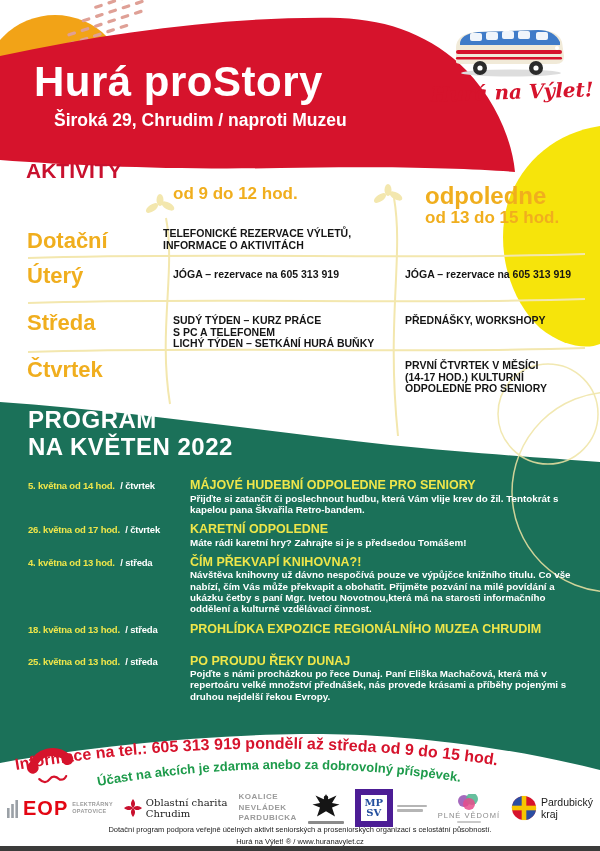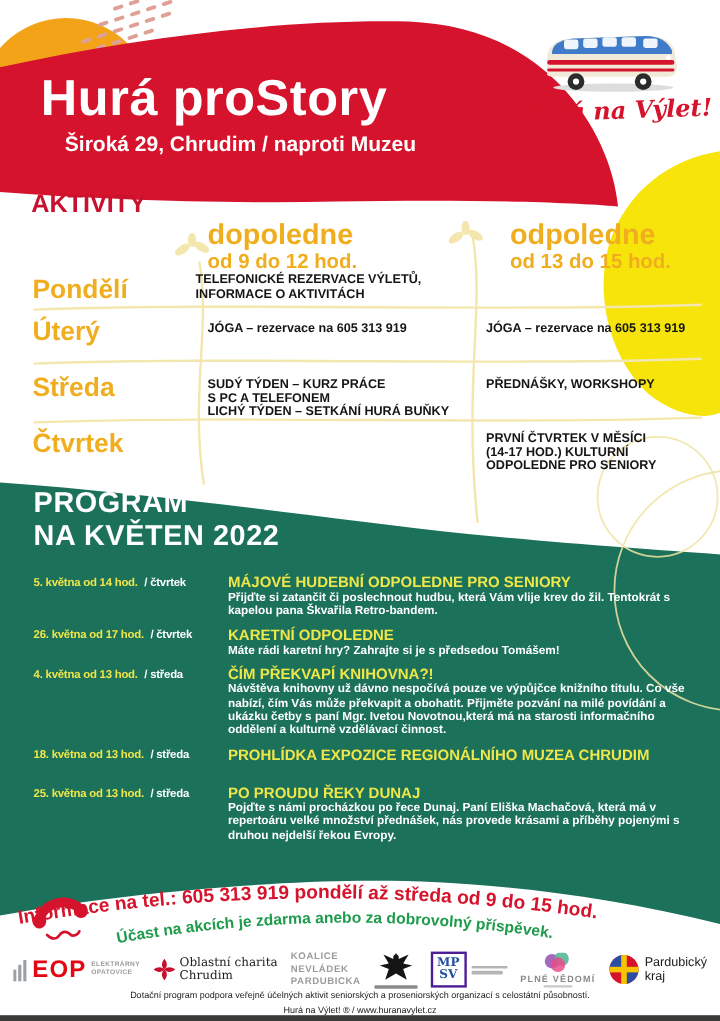--- a/index.html
+++ b/index.html
@@ -34,27 +34,27 @@
   .ev-title{color:#efe64a;font-size:12.5px;font-weight:700;line-height:13.5px;}
   .ev-desc{color:#ffffff;font-size:9.8px;font-weight:700;line-height:11.3px;}
 
   
   .logos{left:0;top:788px;width:600px;display:flex;justify-content:center;align-items:center;gap:11px;height:40px;}
   .logo{display:flex;align-items:center;gap:4px;}
   .eop-txt{color:#e30613;font-size:20px;font-weight:700;letter-spacing:1px;line-height:1;}
   .micro{font-size:5.5px;color:#9b9b9b;font-weight:700;line-height:1.2;white-space:pre-line;letter-spacing:.3px;}
   .charita-txt{font-family:"DejaVu Serif",serif;font-size:10px;color:#1b1b1b;line-height:1.1;white-space:pre-line;}
   .koalice-txt{font-size:8px;color:#9b9b9b;font-weight:700;line-height:1.3;white-space:pre-line;letter-spacing:.5px;}
-  .mpsv-box{width:26px;height:26px;border:2px solid #4c1d95;display:flex;flex-direction:column;
+  .mpsv-box{width:26px;height:26px;border:6px solid #4c1d95;display:flex;flex-direction:column;
             align-items:center;justify-content:center;font-family:"DejaVu Serif",serif;
             font-weight:700;color:#234f9e;font-size:10px;line-height:10px;}
   .bars{display:flex;flex-direction:column;gap:2px;}
   .bar{background:#b5b5b5;height:2.5px;border-radius:1px;}
   .plne{display:flex;flex-direction:column;align-items:center;gap:1px;}
-  .plne-txt{font-size:7.5px;color:#8a8a8a;font-weight:700;letter-spacing:1px;}
+  .plne-txt{font-size:7.5px;color:#8a8a8a;font-weight:400;letter-spacing:1px;}
   .kraj-txt{font-size:10.5px;color:#1b1b1b;line-height:1.15;white-space:pre-line;}
   .eagle-wrap{display:flex;flex-direction:column;align-items:center;gap:1px;}
   .fine{left:0;top:824px;width:600px;text-align:center;color:#1b1b1b;font-size:7.5px;
         font-weight:400;line-height:1.6;}
   .bottombar{left:0;bottom:0;width:600px;height:5px;background:#3b3b3a;}
 </style>
 </head>
 <body>
 
 <div class="poster">
@@ -144,29 +144,28 @@
     <circle cx="86" cy="46" r="7" fill="#2b2b2b"></circle>
       <circle cx="86" cy="46" r="2.6" fill="#ffffff"></circle>
   </svg>
   <div class="abs brand">Hurá na Výlet!</div>
 
   <div class="abs sched-head">
     <div>AKTIVITY</div>
   </div>
 
   <div class="abs colhdr" style="left:173px;top:184px;">
-    <div class="lbl">dopoledne</div>
     <div class="tim">od 9 do 12 hod.</div>
   </div>
   <div class="abs colhdr" style="left:425px;top:184px;">
     <div class="lbl">odpoledne</div>
     <div class="tim">od 13 do 15 hod.</div>
   </div>
 
-  <div class="abs day" style="left:27px;top:228px;">Pondělí</div>
+  <div class="abs day" style="left:27px;top:228px;">Dotační</div>
   <div class="abs cell" style="left:163px;top:228px;width:215px;">TELEFONICKÉ REZERVACE VÝLETŮ,
 INFORMACE O AKTIVITÁCH</div>
 
   <div class="abs day" style="left:27px;top:263px;">Úterý</div>
   <div class="abs cell" style="left:173px;top:269px;width:215px;">JÓGA – rezervace na 605 313 919</div>
   <div class="abs cell" style="left:405px;top:269px;width:190px;">JÓGA – rezervace na 605 313 919</div>
 
   <div class="abs day" style="left:27px;top:310px;">Středa</div>
   <div class="abs cell" style="left:173px;top:315px;width:215px;">SUDÝ TÝDEN – KURZ PRÁCE
 S PC A TELEFONEM

